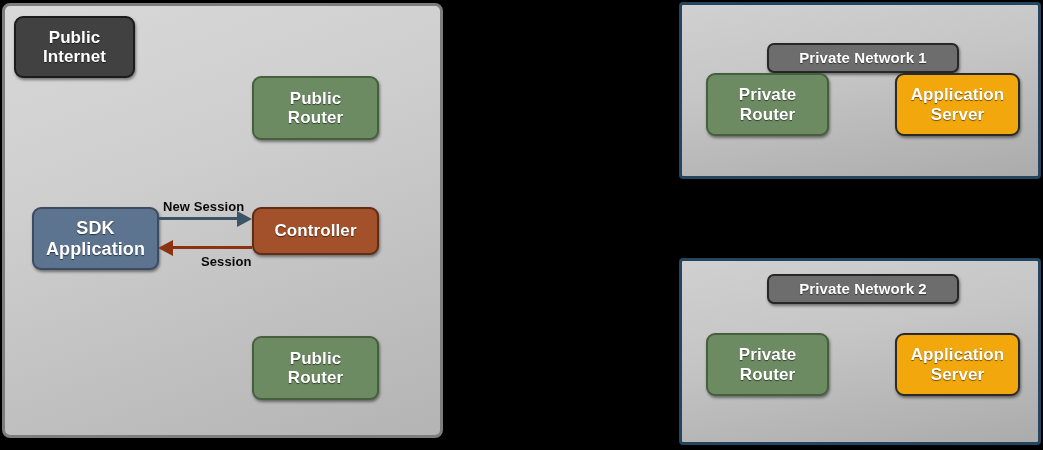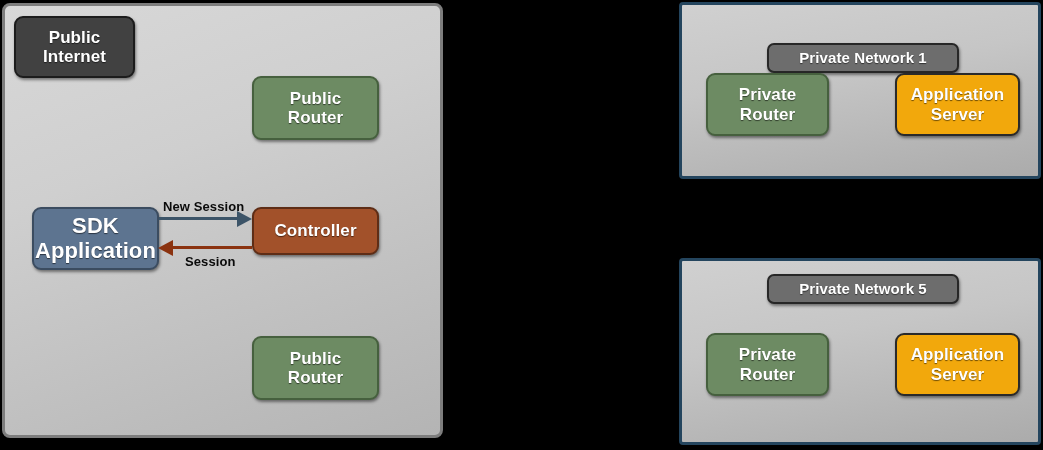--- a/index.html
+++ b/index.html
@@ -115,21 +115,21 @@
     <div class="node dark" style="left:9px; top:10px; width:121px; height:62px; font-size:17px;">
       <span class="lbl">Public
 Internet</span>
     </div>
 
     <div class="node green" style="left:247px; top:70px; width:127px; height:64px; font-size:17px;">
       <span class="lbl">Public
 Router</span>
     </div>
 
-    <div class="node slate" style="left:27px; top:201px; width:127px; height:63px; font-size:22px;">
+    <div class="node slate" style="left:27px; top:201px; width:127px; height:63px; font-size:18px;">
       <span class="lbl">SDK
 Application</span>
     </div>
 
     <div class="node rust" style="left:247px; top:201px; width:127px; height:48px; font-size:17px;">
       <span class="lbl">Controller</span>
     </div>
 
     <div class="node green" style="left:247px; top:330px; width:127px; height:64px; font-size:17px;">
       <span class="lbl">Public
@@ -138,21 +138,21 @@
 
     <div class="conn">
       <div class="conn-line blue" style="left:154px; top:211px; width:79px;"></div>
       <div class="arrowhead right blue" style="left:232px; top:205px;"></div>
       <div class="conn-label" style="left:158px; top:193px;">New Session</div>
     </div>
 
     <div class="conn">
       <div class="conn-line red" style="left:167px; top:240px; width:80px;"></div>
       <div class="arrowhead left red" style="left:153px; top:234px;"></div>
-      <div class="conn-label" style="left:180px; top:248px;">Session</div>
+      <div class="conn-label" style="left:196px; top:248px;">Session</div>
     </div>
   </div>
 
   <div class="panel private" style="left:679px; top:2px; width:362px; height:177px;">
 
     <div class="node midgray" style="left:85px; top:10px; width:192px; height:30px; font-size:15px;margin-top:28px;">
       <span class="lbl">Private Network 1</span>
     </div>
 
     <div class="node green" style="left:24px; top:68px; width:123px; height:63px; font-size:17px;">
@@ -162,21 +162,21 @@
 
     <div class="node orange" style="left:213px; top:68px; width:125px; height:63px; font-size:17px;">
       <span class="lbl">Application
 Server</span>
     </div>
   </div>
 
   <div class="panel private" style="left:679px; top:258px; width:362px; height:187px;">
 
     <div class="node midgray" style="left:85px; top:13px; width:192px; height:30px; font-size:15px;">
-      <span class="lbl">Private Network 5</span>
+      <span class="lbl">Private Network 2</span>
     </div>
 
     <div class="node green" style="left:24px; top:72px; width:123px; height:63px; font-size:17px;">
       <span class="lbl">Private
 Router</span>
     </div>
 
     <div class="node orange" style="left:213px; top:72px; width:125px; height:63px; font-size:17px;">
       <span class="lbl">Application
 Server</span>

